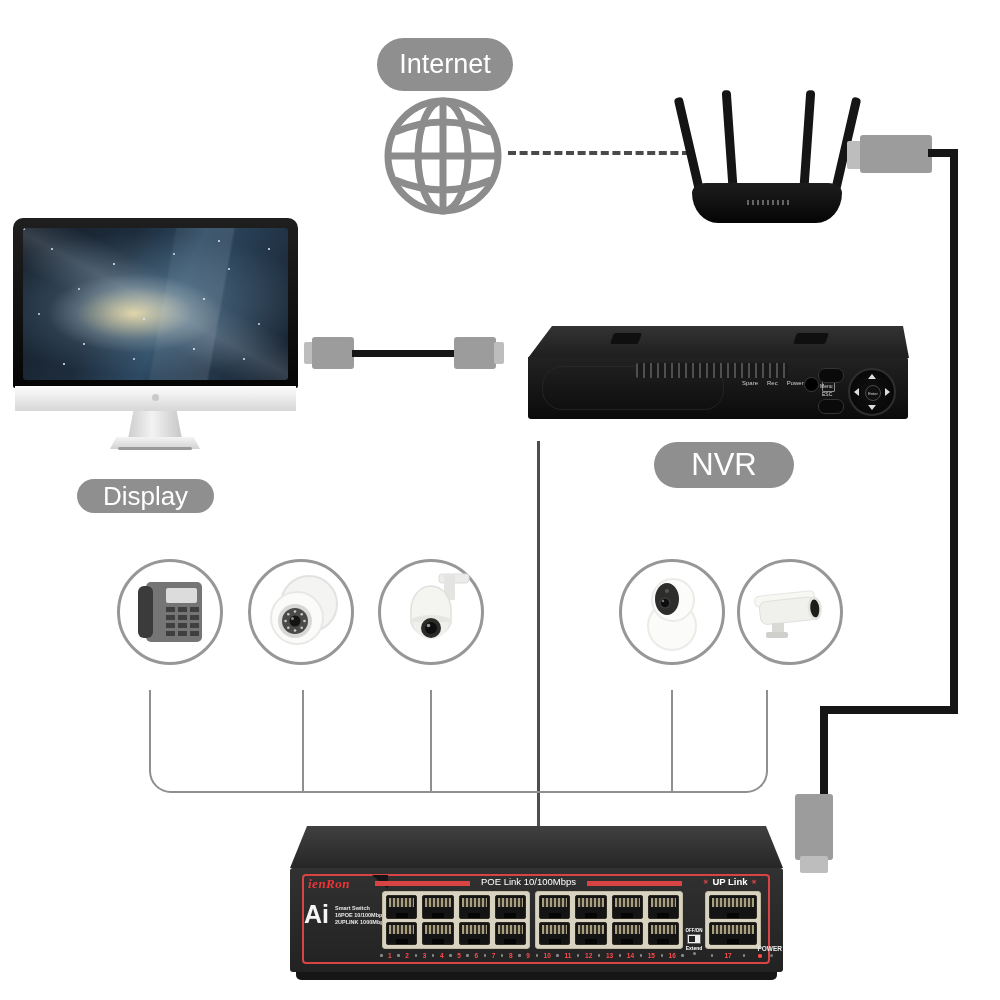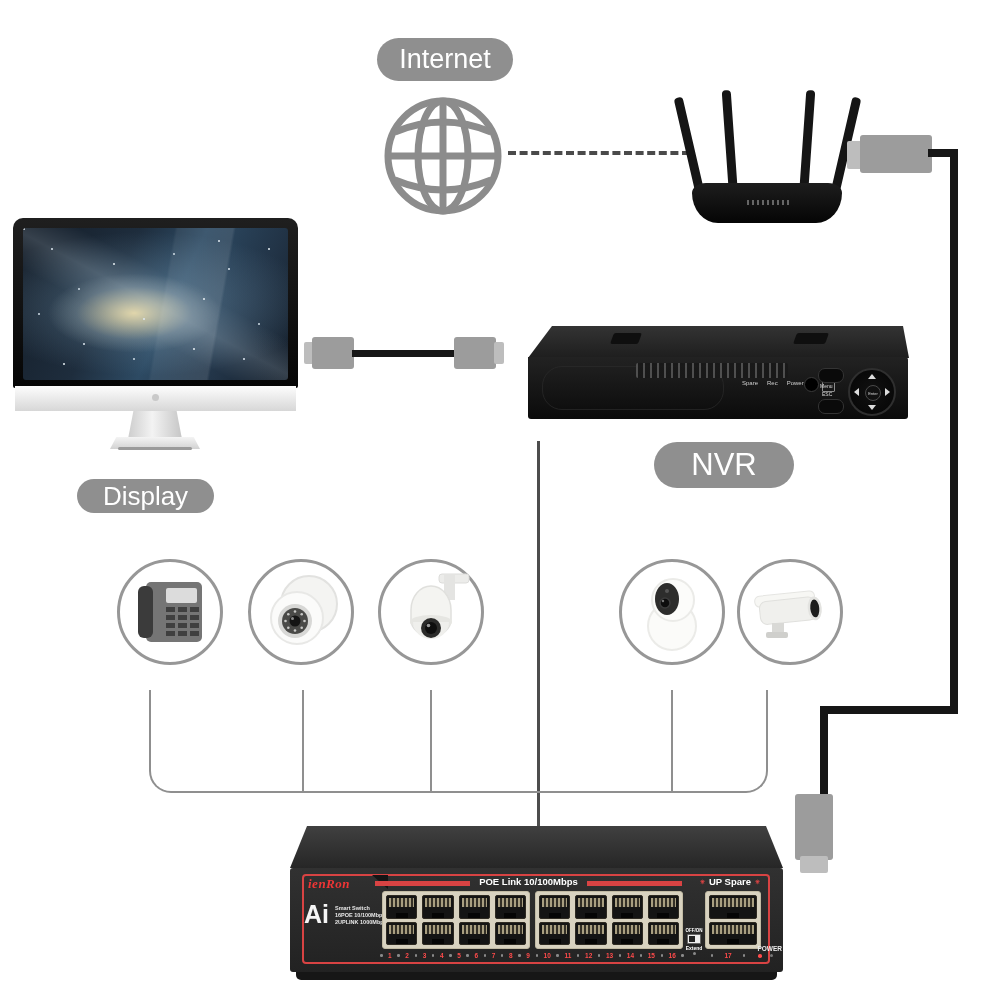--- a/index.html
+++ b/index.html
@@ -4,21 +4,21 @@
 <style>
   html,body{margin:0;padding:0;background:#fff;}
   .stage{position:relative;width:1000px;height:1000px;background:#ffffff;
          font-family:"Liberation Sans",sans-serif;overflow:hidden;}
   .abs{position:absolute;}
 
   
   .heading{left:6px;top:126px;font-size:43px;color:#7a7a7a;letter-spacing:.5px;}
   .pill{background:#8f8f8f;color:#fff;display:flex;align-items:center;justify-content:center;
         border-radius:999px;}
-  .pill-internet{left:377px;top:38px;width:136px;height:43px;font-size:27px;}
+  .pill-internet{left:377px;top:38px;width:136px;height:53px;font-size:27px;}
   .pill-router{left:689px;top:33px;width:142px;height:42px;font-size:29px;}
   .pill-display{left:77px;top:479px;width:137px;height:34px;font-size:26px;}
   .pill-nvr{left:654px;top:442px;width:140px;height:46px;font-size:31px;}
 
   
   .globe{left:381px;top:93px;width:124px;height:126px;}
   .dashed{left:508px;top:151px;width:182px;height:0;border-top:4px dashed #4a4a4a;}
 
   
   .antenna{background:#151515;border-radius:4px 4px 2px 2px;transform-origin:bottom center;}
@@ -125,21 +125,21 @@
   .sw-bottom{left:296px;top:972px;width:481px;height:8px;background:#161616;border-radius:0 0 5px 5px;}
   .sw-redframe{position:absolute;left:12px;top:6px;width:464px;height:86px;border:2px solid #d84343;
                border-radius:4px;}
   .sw-brand{position:absolute;left:18px;top:8px;font-family:"Liberation Serif",serif;font-style:italic;
             font-weight:bold;font-size:13px;color:#ef3535;letter-spacing:.5px;}
   .sw-wedge{position:absolute;left:82px;top:7px;width:16px;height:14px;background:#151515;
             clip-path:polygon(0 0,100% 0,100% 100%);}
   .sw-bar{position:absolute;top:13px;width:95px;height:5px;background:#d84343;}
   .bar-l{left:85px;} .bar-r{left:297px;}
   .sw-poe{position:absolute;left:180px;top:6px;width:117px;height:14px;display:flex;align-items:center;
-          justify-content:center;font-size:9.5px;font-weight:bold;color:#fff;white-space:nowrap;}
+          justify-content:center;font-size:9.5px;font-weight:normal;color:#fff;white-space:nowrap;}
   .sw-uplink{position:absolute;left:405px;top:6px;width:70px;height:14px;display:flex;align-items:center;
              justify-content:center;gap:4px;font-size:9.5px;font-weight:bold;color:#fff;white-space:nowrap;}
   .sw-uplink .mark{color:#e04343;font-size:6px;}
   .sw-ai{position:absolute;left:14px;top:32px;font-size:25px;font-weight:bold;color:#f5f5f5;}
   .sw-specs{position:absolute;left:45px;top:37px;width:80px;font-size:5.5px;line-height:7px;
             font-weight:bold;color:#e8e8e8;white-space:nowrap;}
   .bezel{position:absolute;top:23px;height:58px;background:#d8d2c0;border:1px solid #c2bba4;
          border-radius:3px;box-sizing:border-box;display:grid;gap:3px 5px;padding:3px;}
   .bezA{left:92px;width:148px;grid-template-columns:repeat(4,1fr);}
   .bezB{left:245px;width:148px;grid-template-columns:repeat(4,1fr);}
@@ -328,21 +328,21 @@
   <div class="abs sw-top"></div>
   <div class="abs sw-front">
     <div class="sw-redframe"></div>
     <div class="sw-brand">ienRon</div>
     <div class="sw-wedge"></div>
     <div class="sw-bar bar-l"></div>
     <div class="sw-poe">POE Link 10/100Mbps</div>
     <div class="sw-bar bar-r"></div>
     <div class="sw-uplink">
       <span class="mark">✳</span>
-      <span>UP Spare</span>
+      <span>UP Link</span>
       <span class="mark">✳</span>
     </div>
     <div class="sw-ai">Ai</div>
     <div class="sw-specs">
       <div>Smart Switch</div>
       <div>16POE 10/100Mbps</div>
       <div>2UPLINK 1000Mbps</div>
     </div>
     <div class="bezel bezA">
         <div class="port">

